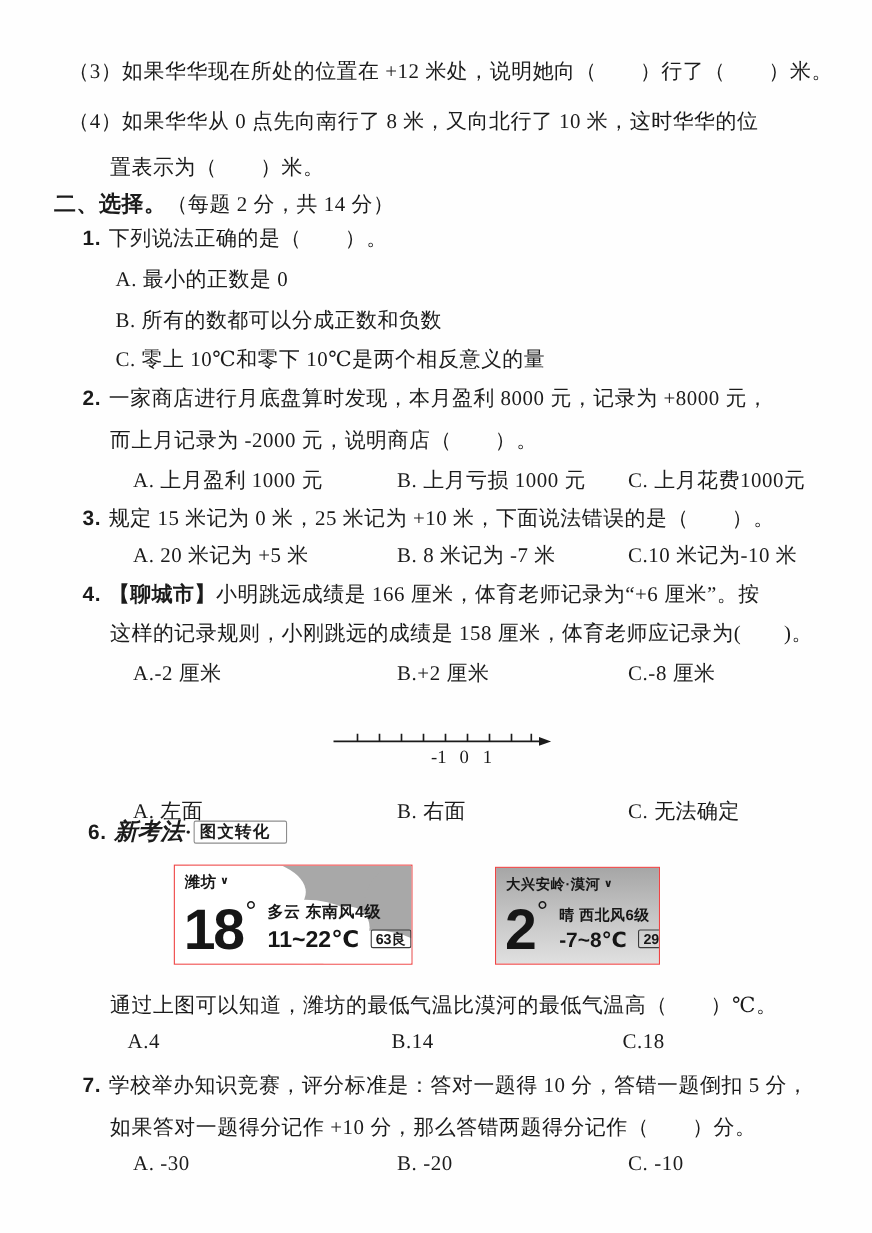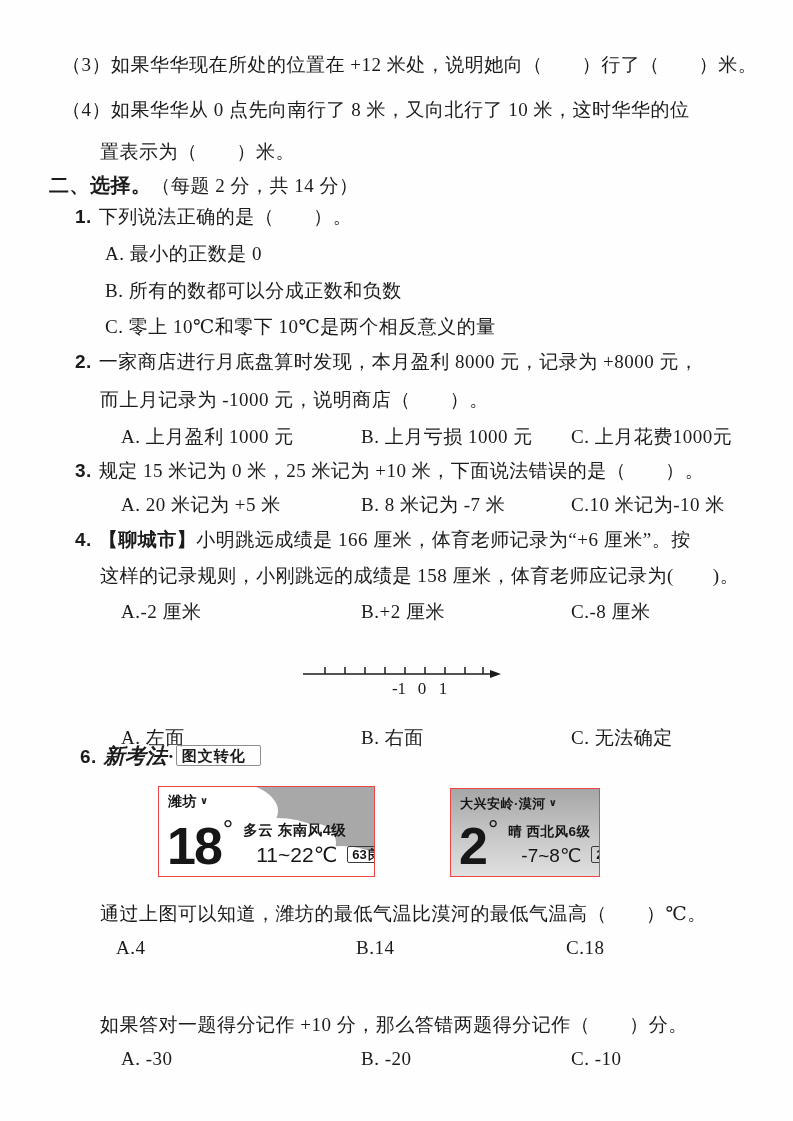--- a/index.html
+++ b/index.html
@@ -60,21 +60,21 @@
   .wchev{font-size:10px;margin-left:3px;vertical-align:2px;font-weight:bold;}
   .wmain{position:absolute;left:8px;right:6px;bottom:8px;display:flex;align-items:flex-end;}
   .wtemp{
     font-size:52px;font-weight:600;line-height:0.85;letter-spacing:-2px;
   }
   .wdeg{font-size:26px;font-weight:400;vertical-align:26px;letter-spacing:0;margin-left:2px;}
   .wdetail{margin-left:10px;margin-bottom:1px;}
   .wcond{font-size:14.5px;font-weight:bold;letter-spacing:0.5px;}
   .wcard-right .wcond{font-size:13.5px;}
   .wrange-row{margin-top:3px;white-space:nowrap;}
-  .wrange{font-size:21px;font-weight:400;margin-left:13px;}
+  .wrange{font-size:21px;font-weight:700;}
   .wcard-right .wrange{font-size:19px;}
   .waqi{
     font-size:13px;font-weight:bold;
     border:1.5px solid #3a3a3a;border-radius:2px;
     padding:0 4px;margin-left:10px;vertical-align:3px;
   }
 </style>
 </head>
 <body>
 
@@ -85,21 +85,21 @@
   <div class="line" style="top:139px;left:100px">置表示为（　　）米。</div>
 
   <div class="line" style="top:172px;left:49px"><span class="sec-title">二、选择。</span><span class="sec-meta">（每题 2 分，共 14 分）</span></div>
 
   <div class="line" style="top:204px;left:75px"><span class="qnum">1.</span><span>下列说法正确的是（　　）。</span></div>
   <div class="line" style="top:241px;left:105px">A. 最小的正数是 0</div>
   <div class="line" style="top:278px;left:105px">B. 所有的数都可以分成正数和负数</div>
   <div class="line" style="top:314px;left:105px">C. 零上 10℃和零下 10℃是两个相反意义的量</div>
 
   <div class="line" style="top:349px;left:75px"><span class="qnum">2.</span><span>一家商店进行月底盘算时发现，本月盈利 8000 元，记录为 +8000 元，</span></div>
-  <div class="line" style="top:387px;left:100px">而上月记录为 -1000 元，说明商店（　　）。</div>
+  <div class="line" style="top:387px;left:100px">而上月记录为 -2000 元，说明商店（　　）。</div>
   <div class="opt-row" style="top:424px">
     <span class="oa">A. 上月盈利 1000 元</span>
     <span class="ob">B. 上月亏损 1000 元</span>
     <span class="oc">C. 上月花费1000元</span>
   </div>
 
   <div class="line" style="top:458px;left:75px"><span class="qnum">3.</span><span>规定 15 米记为 0 米，25 米记为 +10 米，下面说法错误的是（　　）。</span></div>
   <div class="opt-row" style="top:492px">
     <span class="oa">A. 20 米记为 +5 米</span>
     <span class="ob">B. 8 米记为 -7 米</span>
@@ -171,20 +171,21 @@
     </div>
   </div>
 
   <div class="line" style="top:901px;left:100px">通过上图可以知道，潍坊的最低气温比漠河的最低气温高（　　）℃。</div>
   <div class="opt-row" style="top:937px;left:100px">
     <span class="oa">A.4</span>
     <span class="ob">B.14</span>
     <span class="oc">C.18</span>
   </div>
 
+  <div class="line" style="top:974px;left:75px"><span class="qnum">7.</span><span>学校举办知识竞赛，评分标准是：答对一题得 10 分，答错一题倒扣 5 分，</span></div>
   <div class="line" style="top:1012px;left:100px">如果答对一题得分记作 +10 分，那么答错两题得分记作（　　）分。</div>
   <div class="opt-row" style="top:1048px">
     <span class="oa">A. -30</span>
     <span class="ob">B. -20</span>
     <span class="oc">C. -10</span>
   </div>
 
 </div>
 
 </body></html>

